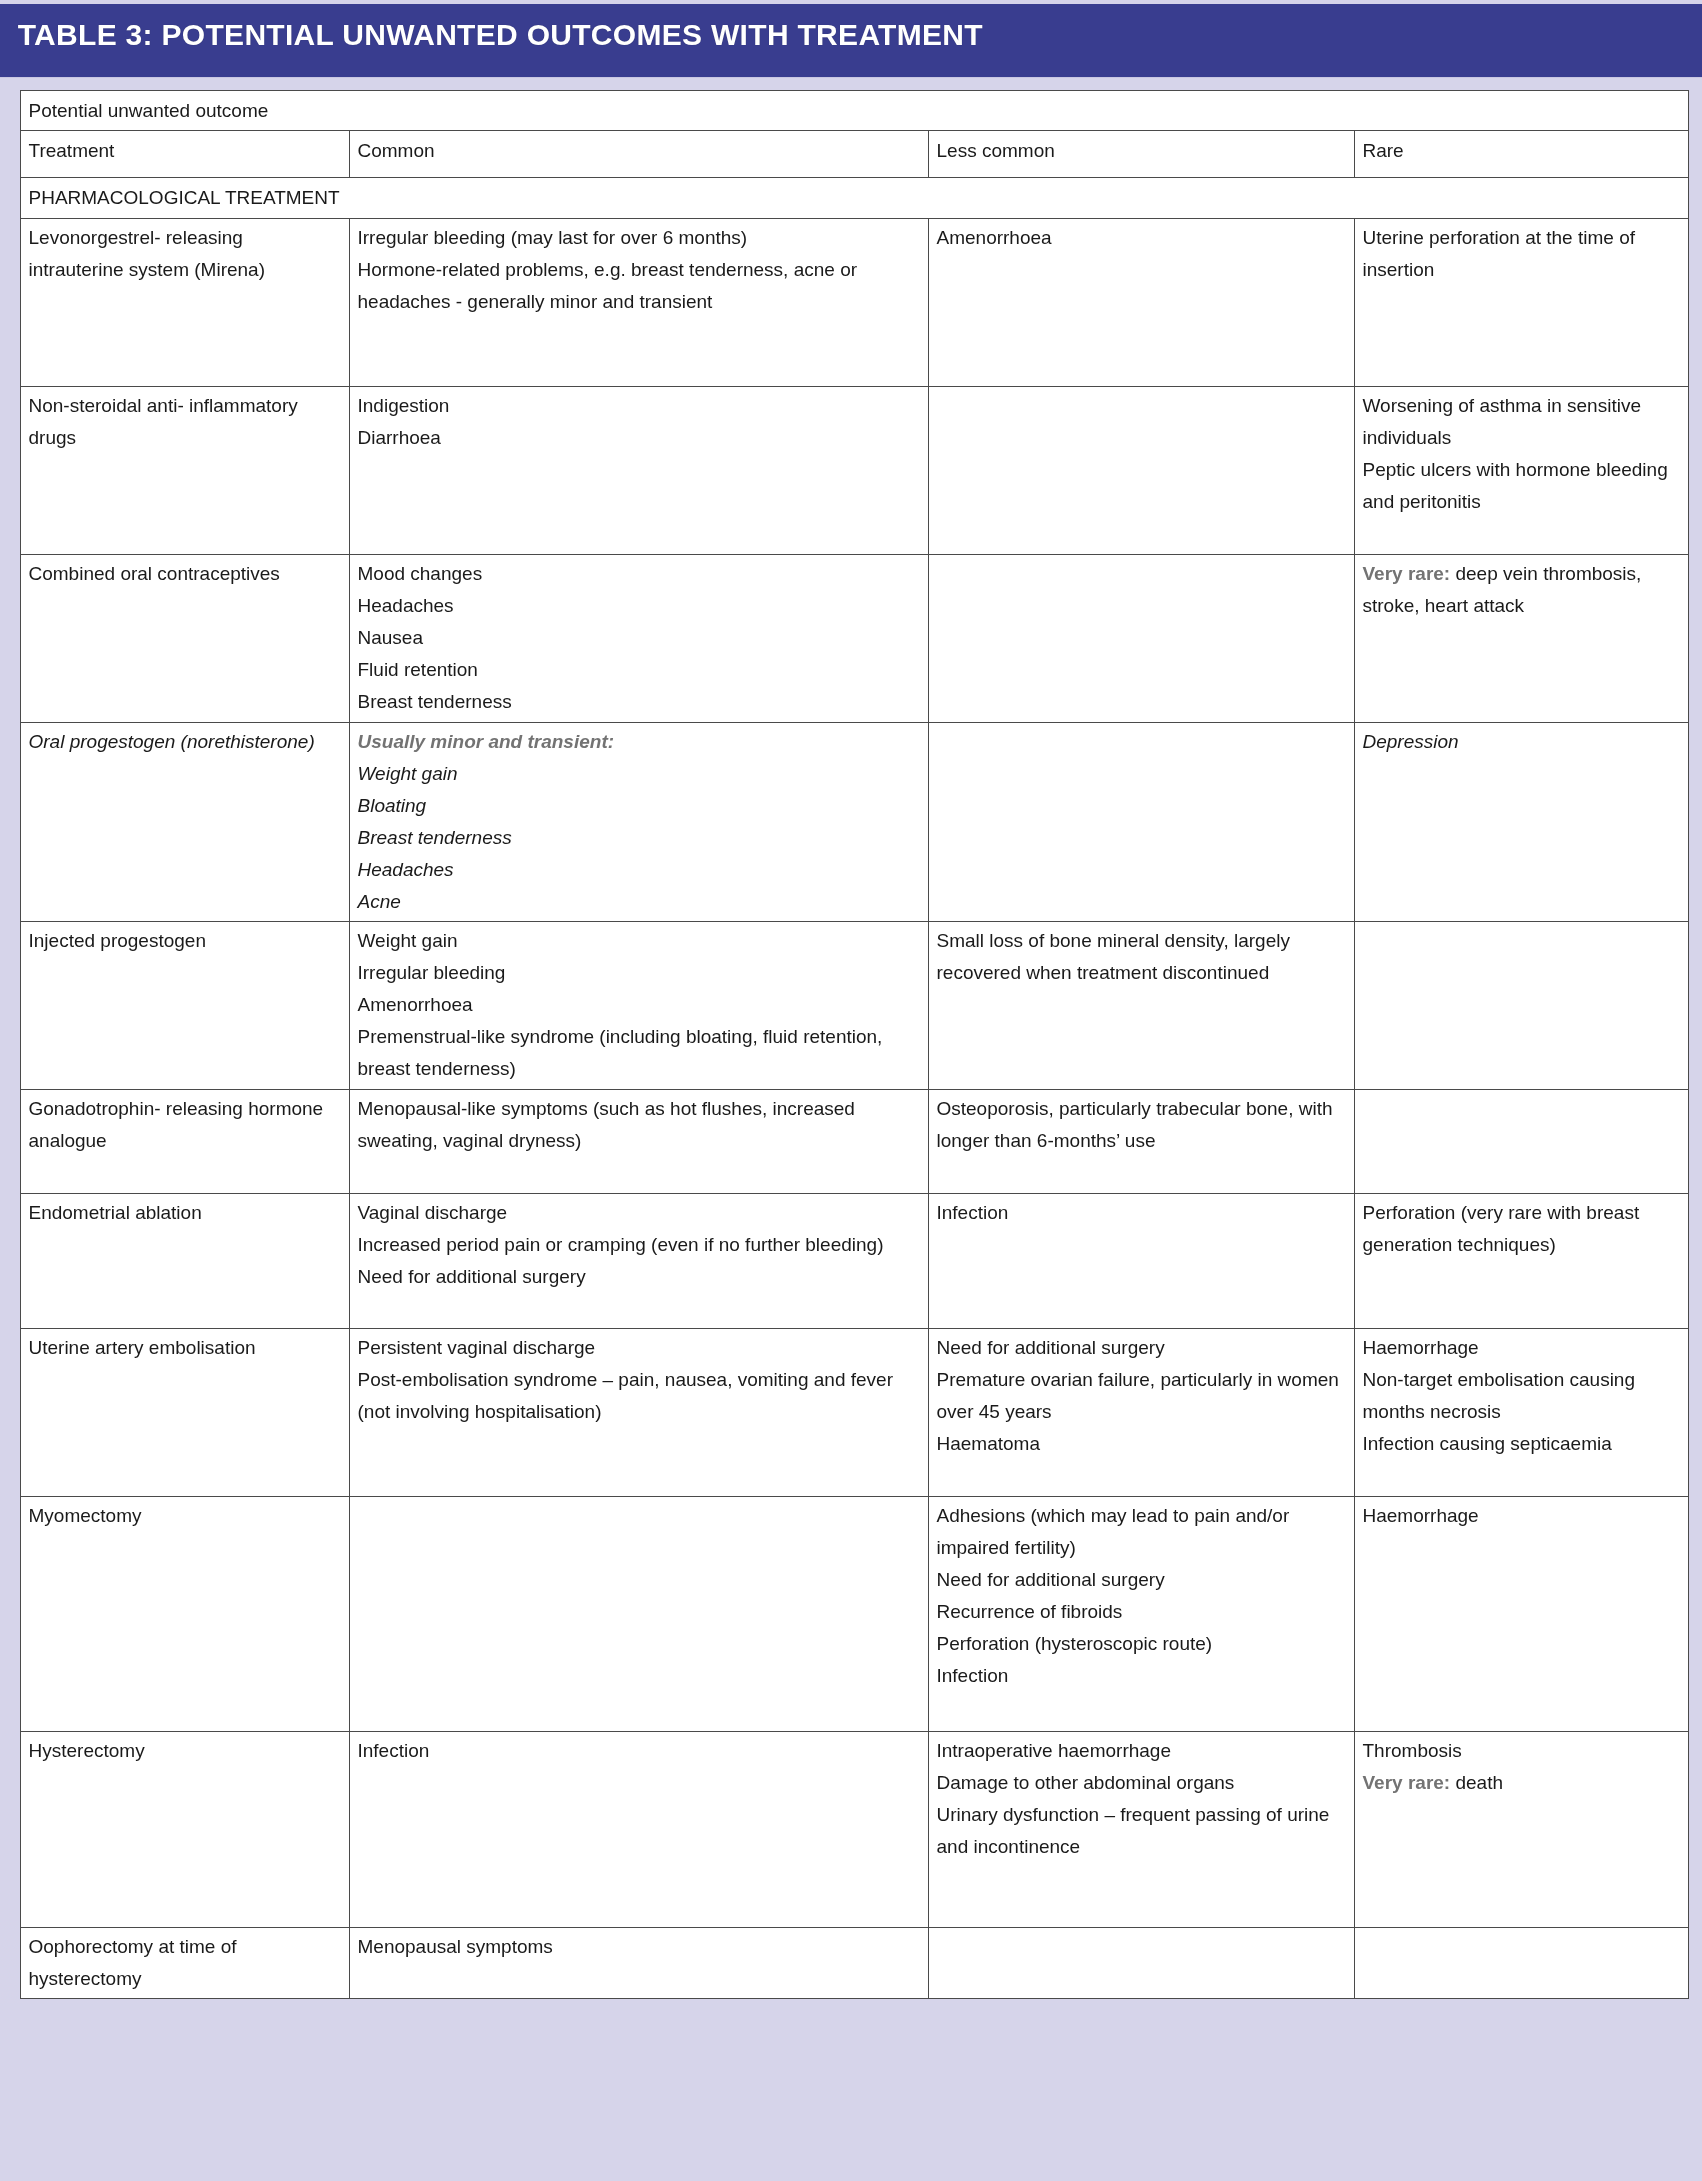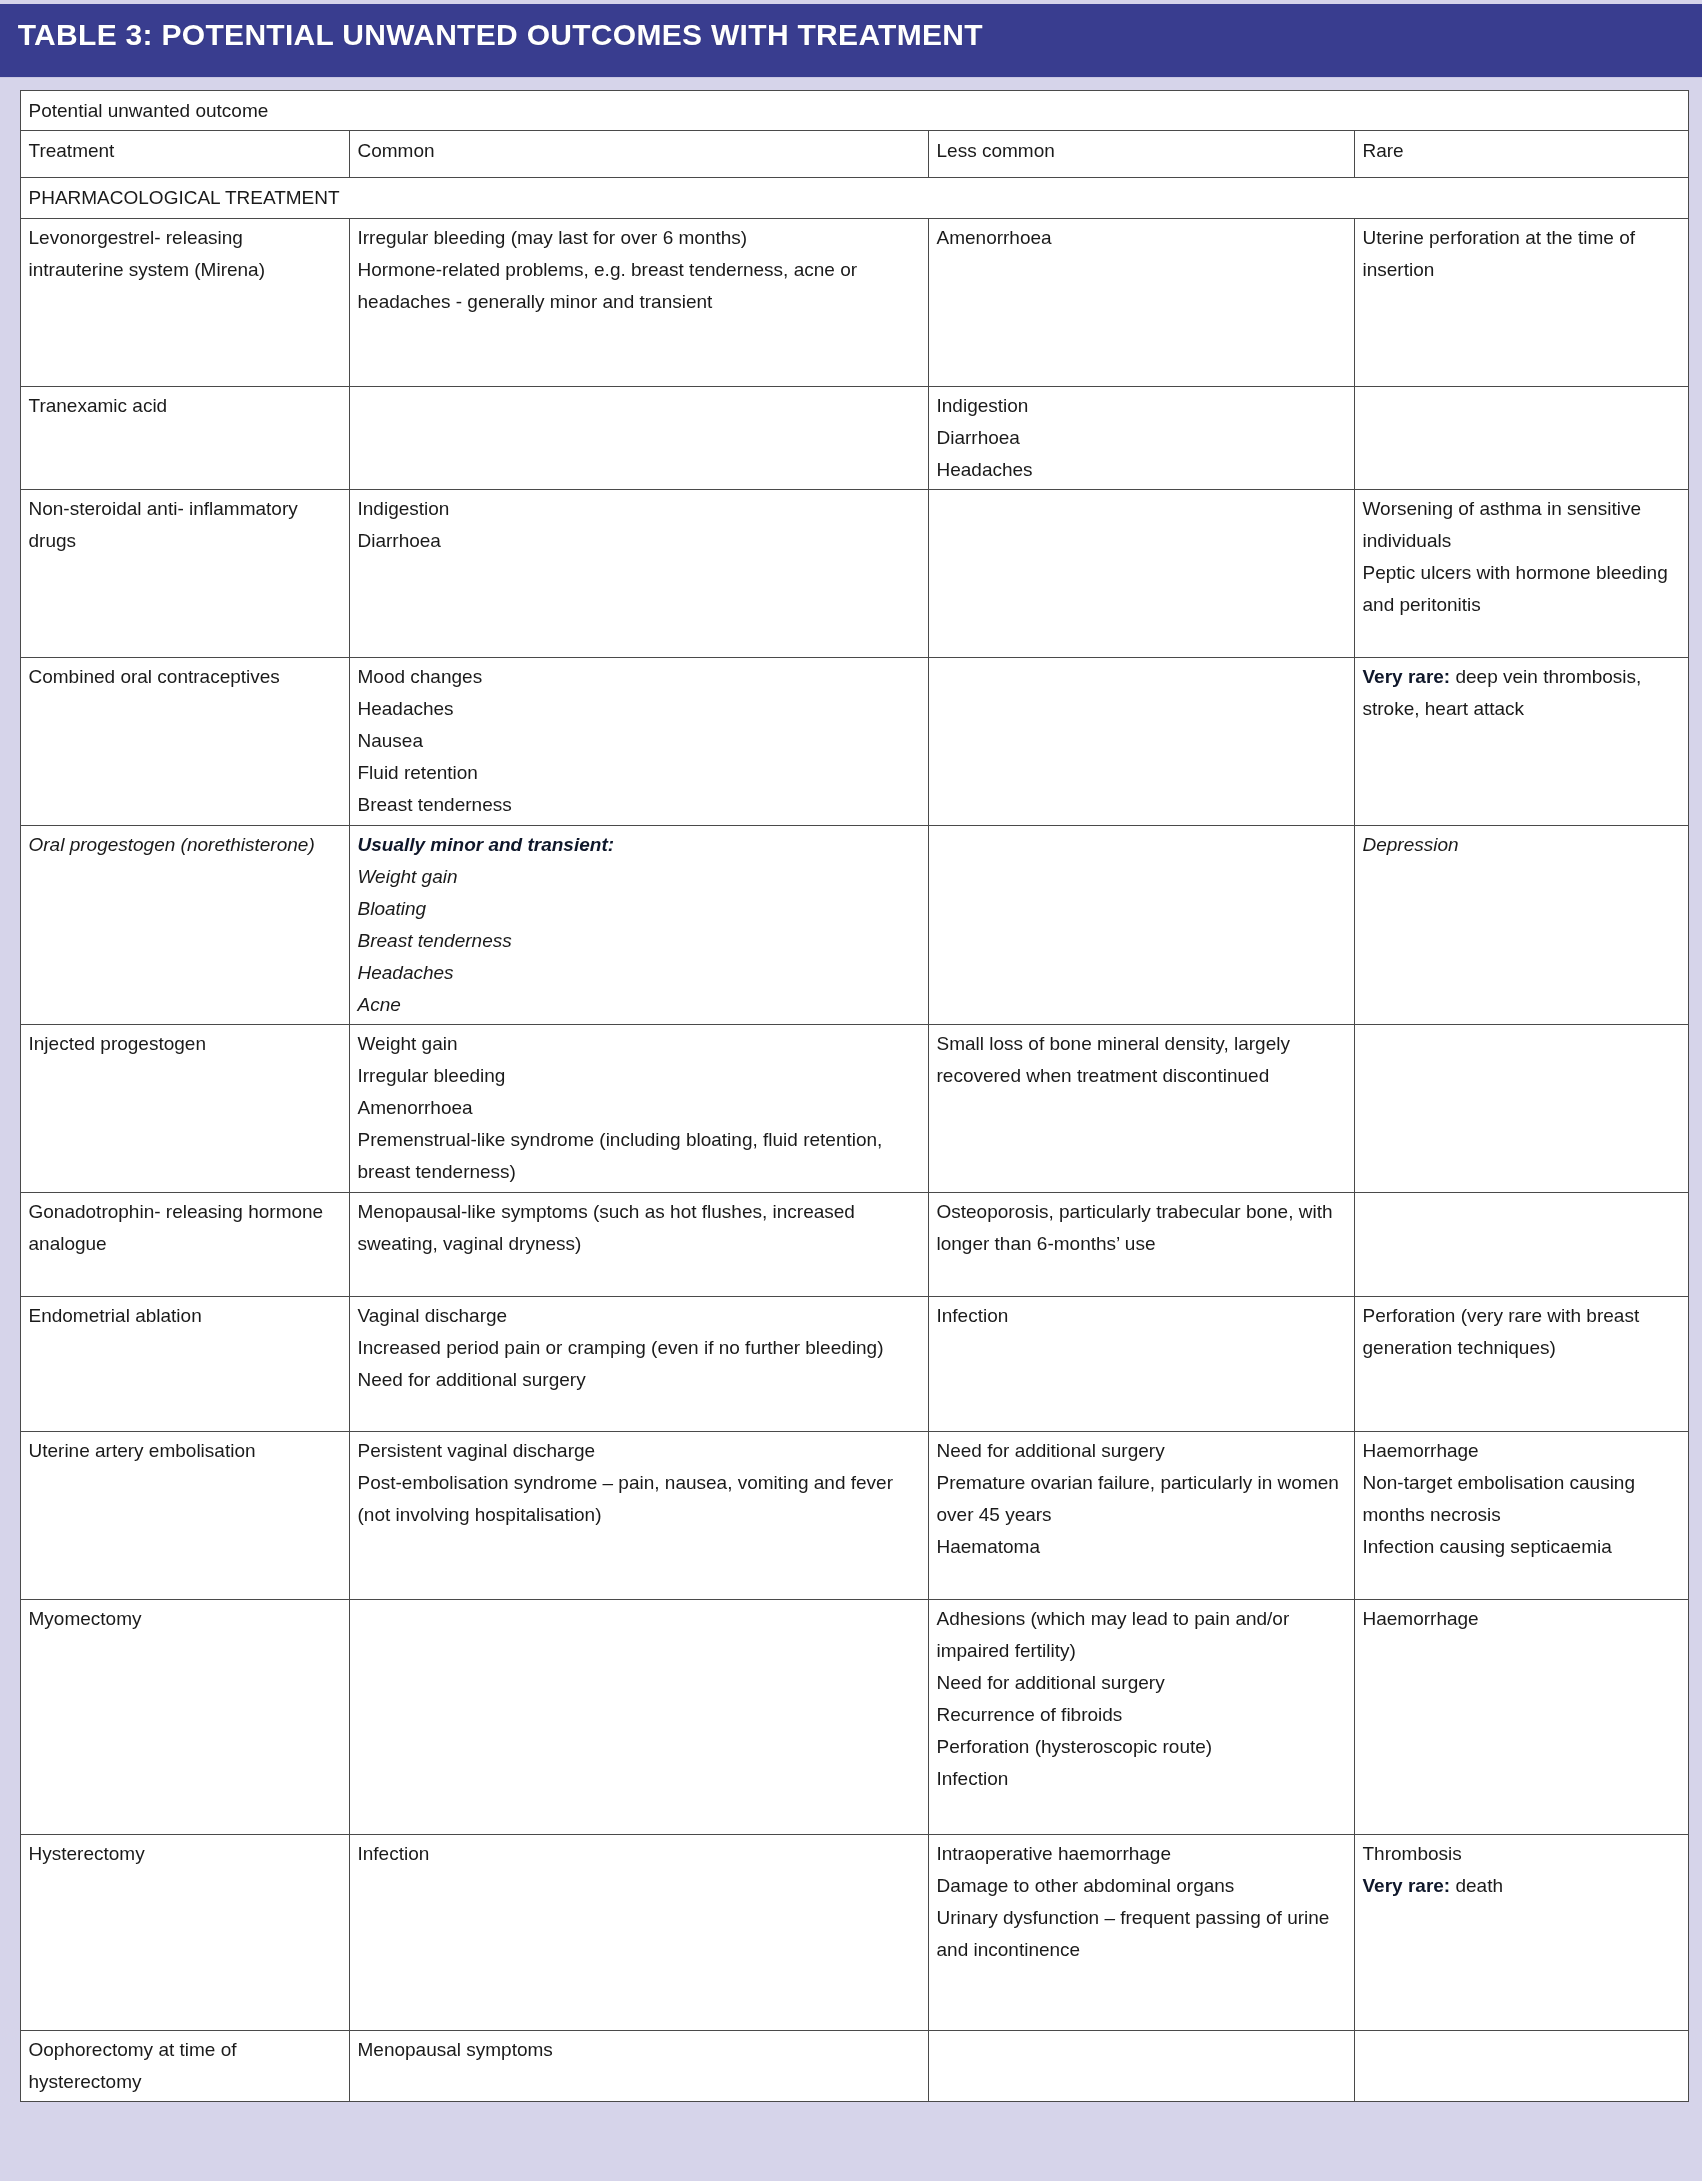--- a/index.html
+++ b/index.html
@@ -39,21 +39,21 @@
     font-weight: normal;
   }
   col.c1 { width: 329px; }
   col.c2 { width: 579px; }
   col.c3 { width: 426px; }
   col.c4 { width: 334px; }
   .super th { text-align: center; font-weight: bold; height: 33px; }
   .colhdr th { font-weight: bold; height: 40px; vertical-align: middle; }
   .section td { text-align: center; font-weight: bold; height: 33px; }
   .line { display: block; }
-  .red { color: #0f172a; font-weight: bold; }
+  .red { color: #737373; font-weight: bold; }
 </style>
 </head>
 <body>
 
 <div class="title-band">
   <div class="title-text">TABLE 3: POTENTIAL UNWANTED OUTCOMES WITH TREATMENT</div>
 </div>
 
 <table class="outcomes">
   <colgroup>
@@ -83,30 +83,20 @@
           <span class="line"><span>Irregular bleeding (may last for over 6 months)</span></span>
           <span class="line"><span>Hormone-related problems, e.g.  breast tenderness, acne or headaches - generally minor and transient</span></span>
         </td>
         <td>
           <span class="line"><span>Amenorrhoea</span></span>
         </td>
         <td>
           <span class="line"><span>Uterine perforation at the time of insertion</span></span>
         </td>
       </tr>
-      <tr style="height: 103px;">
-        <td><span>Tranexamic acid</span></td>
-        <td></td>
-        <td>
-          <span class="line"><span>Indigestion</span></span>
-          <span class="line"><span>Diarrhoea</span></span>
-          <span class="line"><span>Headaches</span></span>
-        </td>
-        <td></td>
-      </tr>
       <tr style="height: 168px;">
         <td><span>Non-steroidal anti- inflammatory drugs</span></td>
         <td>
           <span class="line"><span>Indigestion</span></span>
           <span class="line"><span>Diarrhoea</span></span>
         </td>
         <td></td>
         <td>
           <span class="line"><span>Worsening of asthma in sensitive individuals</span></span>
           <span class="line"><span>Peptic ulcers with hormone bleeding and peritonitis</span></span>

